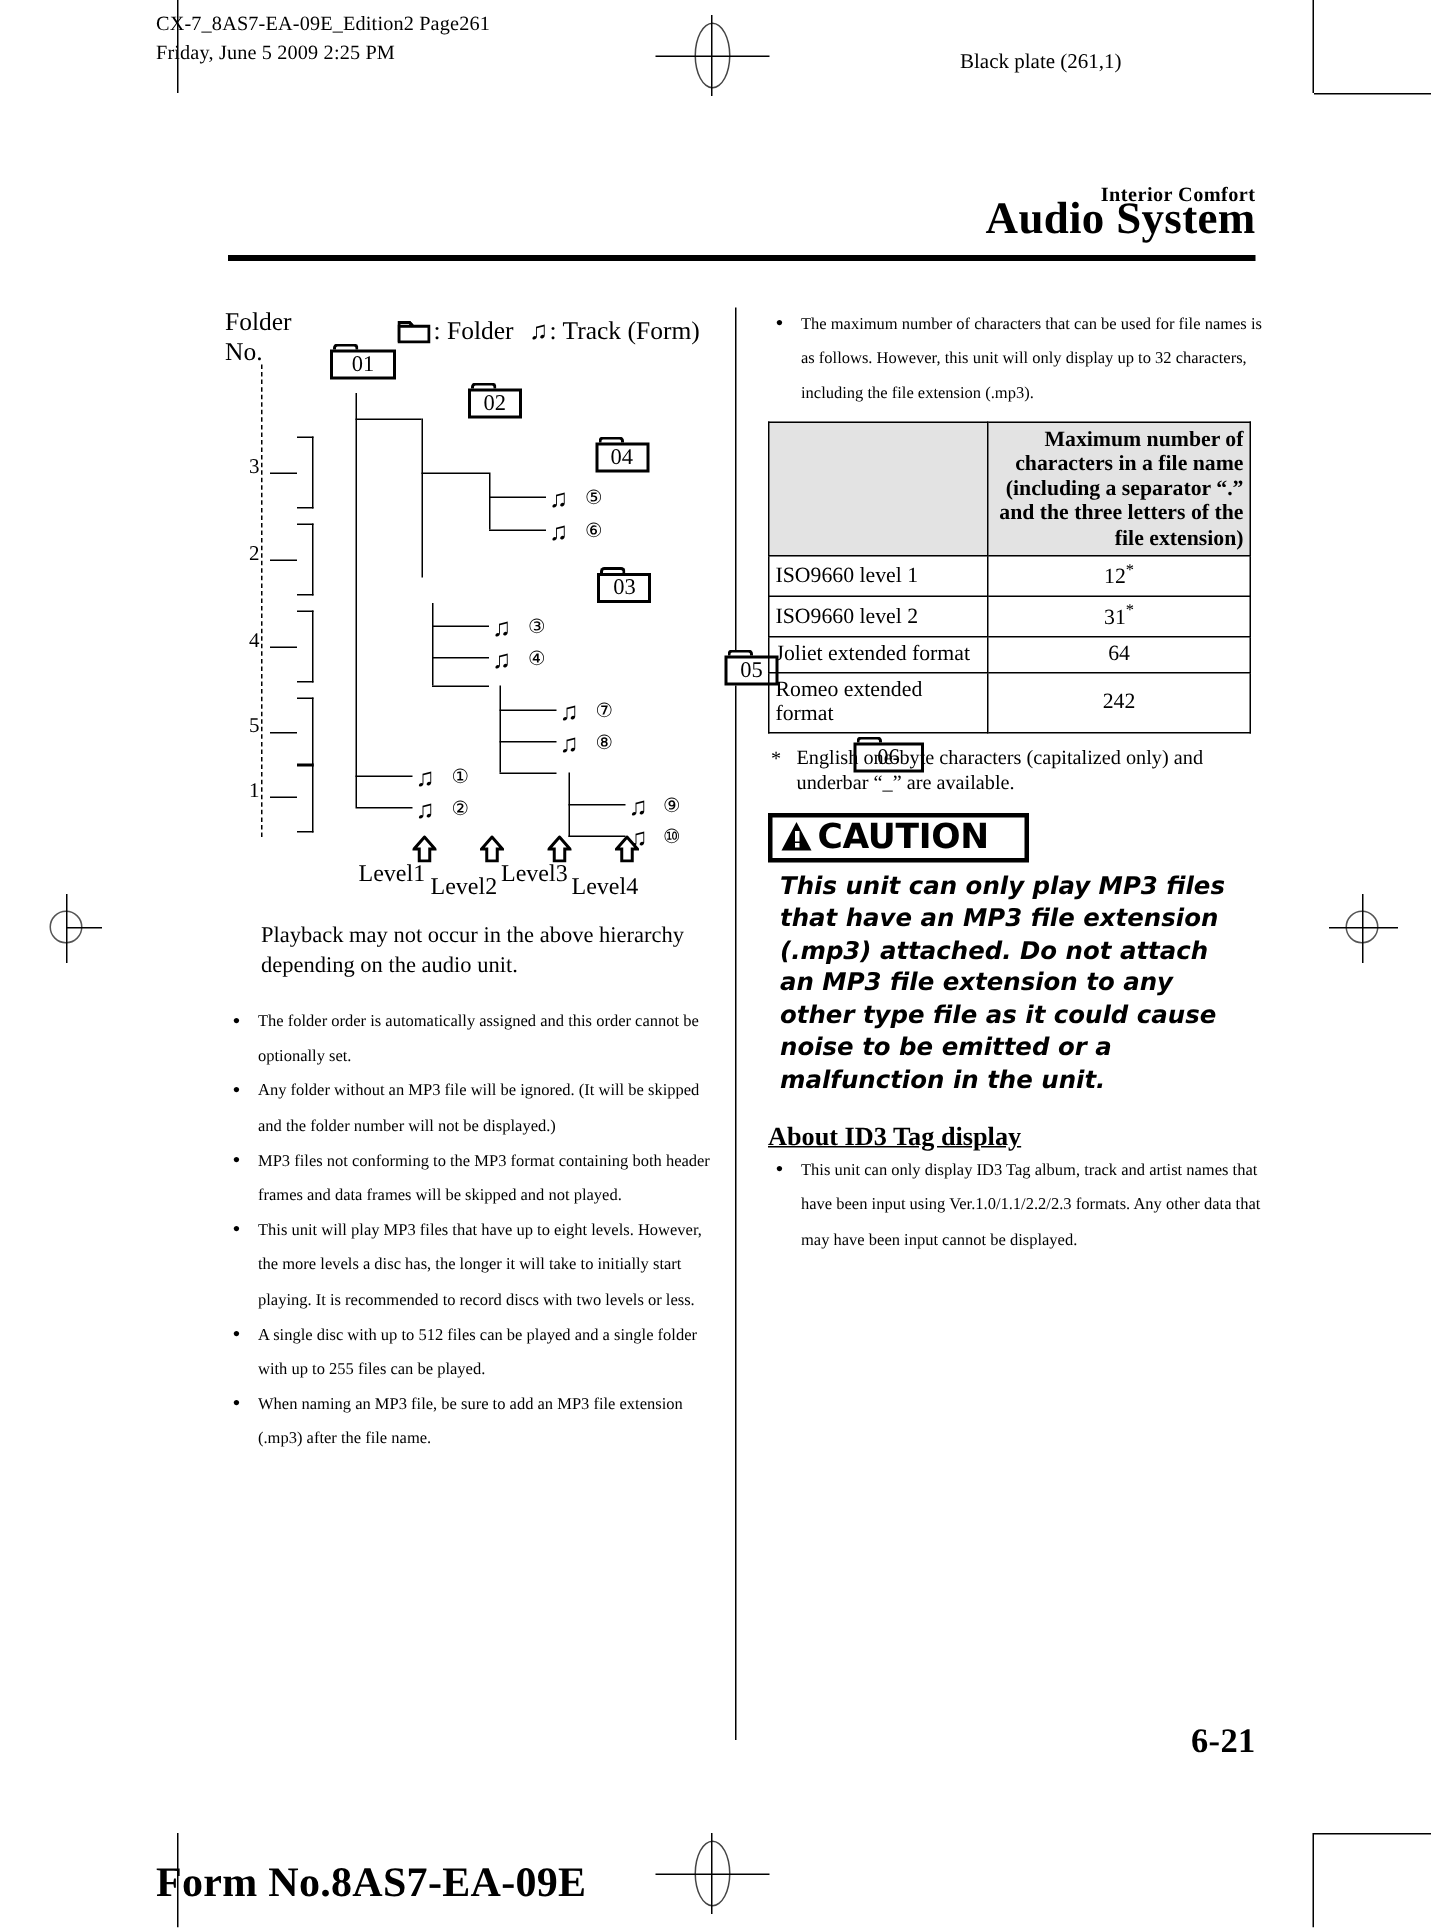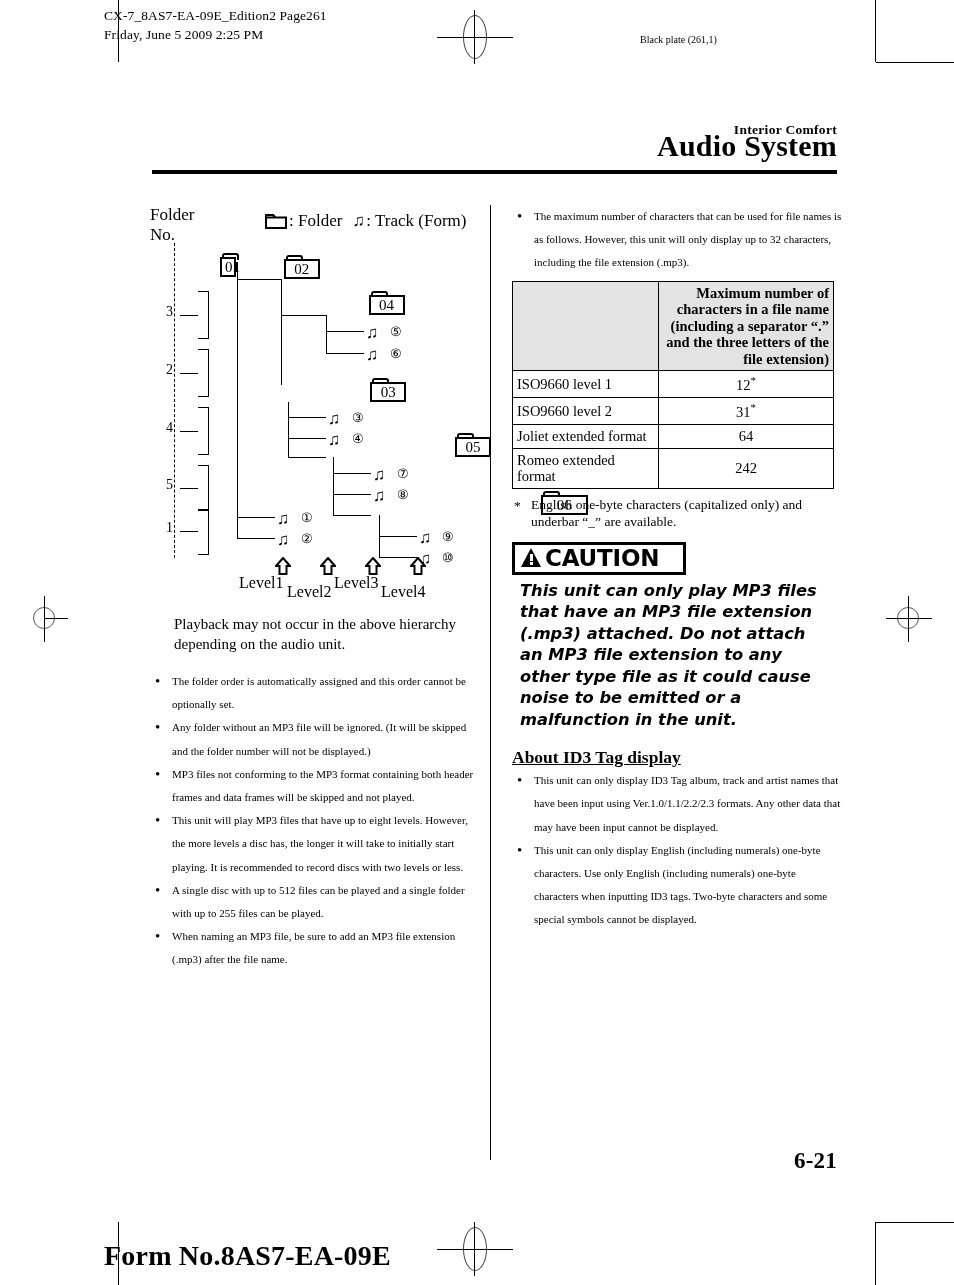--- a/index.html
+++ b/index.html
@@ -2,21 +2,21 @@
 <html><head>
 <meta charset="utf-8">
 <style>
   html,body{margin:0;padding:0;background:#fff;}
   body{width:954px;height:1285px;position:relative;overflow:hidden;
        font-family:"Liberation Serif", serif; color:#000;}
   .abs{position:absolute;}
 
   
   .printinfo{left:104px;top:6px;font-size:13.5px;line-height:19px;letter-spacing:.1px;}
-  .blackplate{left:640px;top:34px;font-size:10px;text-align:center;}
+  .blackplate{left:640px;top:34px;font-size:14px;text-align:center;}
   .topline{left:118px;top:0;width:1px;height:62px;background:#000;}
   .topline2{left:875px;top:0;width:1px;height:62px;background:#000;}
   .botline{left:118px;top:1222px;width:1px;height:63px;background:#000;}
   .botline2{left:875px;top:1222px;width:1px;height:63px;background:#000;}
   .rulehdr{left:876px;top:62px;width:78px;height:1px;background:#000;}
   .rulehdr2{left:876px;top:1222px;width:78px;height:1px;background:#000;}
   .formno{left:104px;top:1240px;font-size:28px;font-weight:bold;letter-spacing:.2px;}
 
   
   .regmark{width:46px;height:46px;}
@@ -211,21 +211,21 @@
     <div class="hline" style="left:183px;top:310px;width:38px;"></div>
     
     <div class="vline" style="left:229px;top:310px;height:43px;"></div>
     <div class="hline" style="left:229px;top:331px;width:38px;"></div>
     <div class="hline" style="left:229px;top:352px;width:38px;"></div>
     
     <div class="hline" style="left:87px;top:312px;width:38px;"></div>
     <div class="hline" style="left:87px;top:333px;width:38px;"></div>
 
     
-    <div class="dg folder" style="left:70px;top:48px;width:16px;height:24px;">
+    <div class="dg folder" style="left:70px;top:24px;width:44px;height:24px;">
       <span class="tab"></span><span class="bod"></span>
       <span class="num">01</span>
     </div>
     <div class="dg folder" style="left:114px;top:50px;width:36px;height:24px;">
       <span class="tab"></span><span class="bod"></span>
       <span class="num">02</span>
     </div>
     <div class="dg folder" style="left:159px;top:86px;width:36px;height:24px;">
       <span class="tab"></span><span class="bod"></span>
       <span class="num">04</span>
@@ -352,17 +352,16 @@
         <b></b>
       </span>
     <span class="ctxt">CAUTION</span>
   </div>
   <p class="cauttext">This unit can only play MP3 files that have an MP3 file extension (.mp3) attached. Do not attach an MP3 file extension to any other type file as it could cause noise to be emitted or a malfunction in the unit.</p>
 
   <p class="subhead">About ID3 Tag display</p>
 
   <ul class="b">
     <li>This unit can only display ID3 Tag album, track and artist names that have been input using Ver.1.0/1.1/2.2/2.3 formats. Any other data that may have been input cannot be displayed.</li>
-    <li>This unit can only display English (including numerals) one-byte characters. Use only English (including numerals) one-byte characters when inputting ID3 tags. Two-byte characters and some special symbols cannot be displayed.</li>
   </ul>
 </div>
 
 <div class="abs pagenum">6-21</div>
 
 </body></html>

